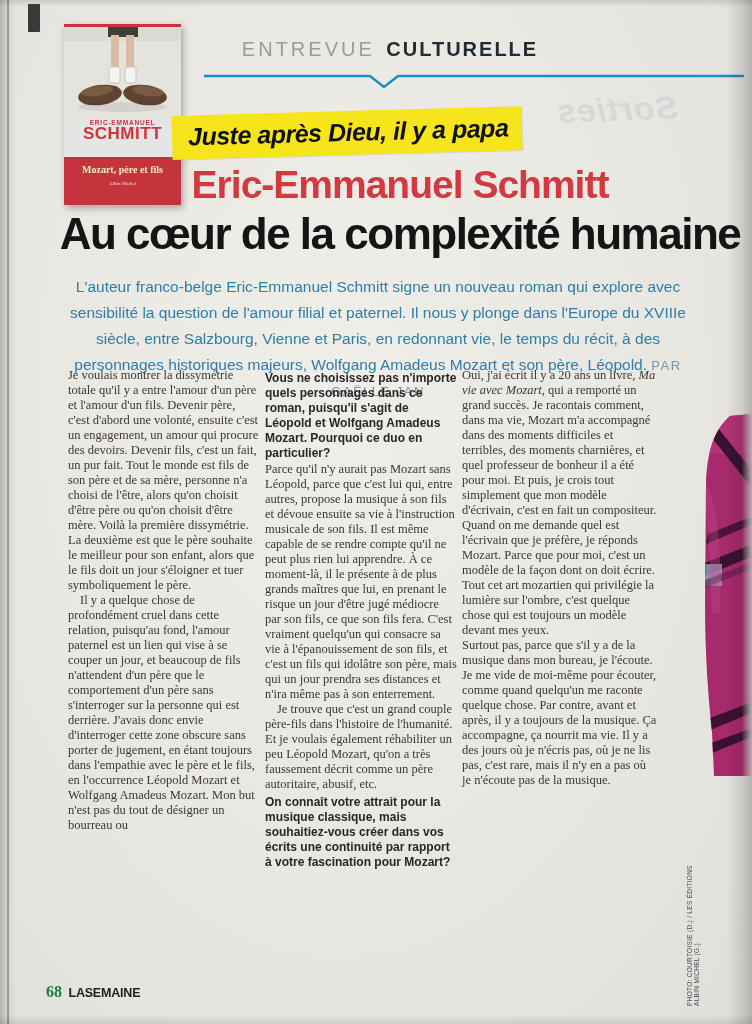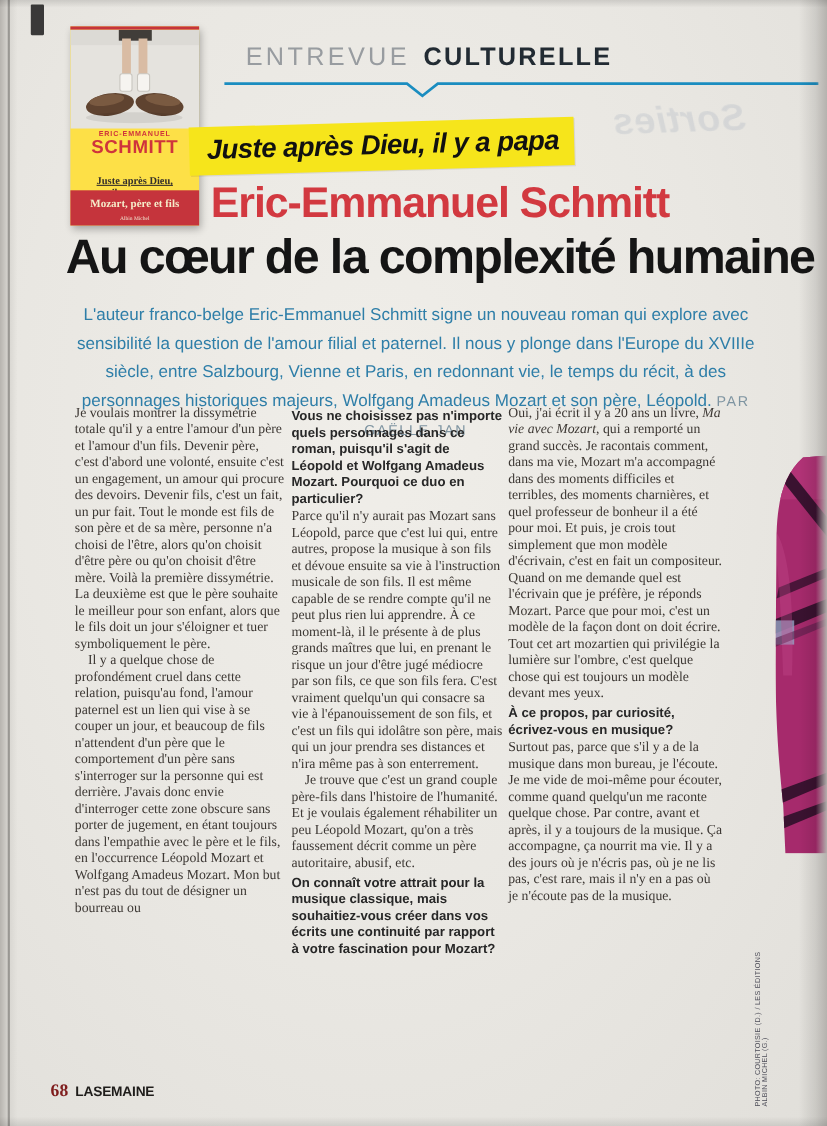--- a/index.html
+++ b/index.html
@@ -17,36 +17,36 @@
   .edge-top{left:0;top:0;width:752px;height:7px;background:linear-gradient(180deg,rgba(0,0,0,.12),rgba(0,0,0,0));}
   .edge-bottom{left:0;bottom:0;width:752px;height:9px;background:linear-gradient(0deg,rgba(0,0,0,.10),rgba(0,0,0,0));}
   .corner-mark{left:28px;top:4px;width:12px;height:28px;background:#1b1b1b;opacity:.85;border-radius:1px;}
 
   
   .ghost{left:556px;top:90px;font:italic 800 34px "Liberation Sans",sans-serif;color:#8d9bb0;
          opacity:.20;transform:scaleX(-1) rotate(2deg);filter:blur(.6px);letter-spacing:1px;}
 
   
   .section-header{left:200px;top:38px;width:380px;text-align:center;white-space:nowrap;
-                  font-size:23px;}
+                  font-size:20px;}
   .section-light{color:#989ca0;letter-spacing:3px;font-weight:400;}
   .section-bold{color:#222b33;letter-spacing:2px;font-weight:800;margin-left:6px;}
   .divider-svg{left:198px;top:68px;}
 
   
-  .cover{left:64px;top:24px;width:117px;height:178px;background:#fde047;
+  .cover{left:64px;top:24px;width:117px;height:178px;background:#e5e5e5;
          box-shadow:2px 3px 7px rgba(0,0,0,.3);border-top:3px solid #c5343c;}
   .cover-photo{width:117px;height:90px;display:block;}
   .cover-author1{text-align:center;font:700 6.5px "Liberation Sans",sans-serif;color:#cf343c;
                  letter-spacing:.8px;margin-top:2px;}
   .cover-author2{text-align:center;font:800 17px "Liberation Sans",sans-serif;color:#cf343c;
                  letter-spacing:.5px;line-height:16px;}
   .cover-title{text-align:center;font:700 9.5px "Liberation Serif",serif;color:#332e2b;line-height:11px;margin-top:18px;text-decoration:underline;}
   .cover-genre{text-align:center;font:400 4.5px "Liberation Sans",sans-serif;color:#777;margin-top:2px;letter-spacing:1px;}
-  .cover-band{position:absolute;left:0;bottom:0;width:117px;height:32px;background:#c5343c;}
+  .cover-band{position:absolute;left:0;bottom:0;width:117px;height:48px;background:#c5343c;}
   .cover-banner{text-align:center;font:700 10px "Liberation Serif",serif;color:#f5ecca;padding-top:7px;}
   .cover-publisher{text-align:center;font:400 5px "Liberation Serif",serif;color:#f0e6d2;margin-top:6px;}
 
   
   .kicker-box{left:172px;top:111px;background:#f6e51b;padding:7px 14px 8px 16px;
               transform:rotate(-1.6deg);box-shadow:1px 1px 0 rgba(0,0,0,.08);}
   .kicker-text{font:italic 800 25px "Liberation Sans",sans-serif;color:#111;white-space:nowrap;letter-spacing:-.5px;}
   .author-title{left:60px;top:163px;width:680px;text-align:center;
                 font:800 39px "Liberation Sans",sans-serif;color:#d23940;letter-spacing:-1px;}
   .main-title{left:28px;top:209px;width:744px;text-align:center;
@@ -68,21 +68,21 @@
              border-bottom-left-radius:3px;}
 
   
   .photo-frag{left:698px;top:414px;}
   .photo-credit{left:687px;top:846px;height:160px;
                 writing-mode:vertical-rl;transform:rotate(180deg);
                 font:400 6.5px "Liberation Sans",sans-serif;color:#4d4d58;letter-spacing:.3px;line-height:1;}
 
   
   .footer{left:46px;top:983px;white-space:nowrap;}
-  .page-num{font:700 16px "Liberation Serif",serif;color:#7f1d1d;}
+  .page-num{font:700 16px "Liberation Serif",serif;color:#15803d;}
   .mag-name{font:800 12.5px "Liberation Sans",sans-serif;color:#1f1d1b;letter-spacing:-.2px;margin-left:2px;}
 </style>
 </head>
 <body>
 
 <div class="abs ghost">Sorties</div>
 
 <div class="abs section-header">
   <span class="section-light">ENTREVUE</span>
   <span class="section-bold">CULTURELLE</span>
@@ -138,21 +138,20 @@
   <p class="a">Parce qu'il n'y aurait pas Mozart sans Léopold, parce que c'est lui qui, entre autres, propose la musique à son fils et dévoue ensuite sa vie à l'instruction musicale de son fils. Il est même capable de se rendre compte qu'il ne peut plus rien lui apprendre. À ce moment-là, il le présente à de plus grands maîtres que lui, en prenant le risque un jour d'être jugé médiocre par son fils, ce que son fils fera. C'est vraiment quelqu'un qui consacre sa vie à l'épanouissement de son fils, et c'est un fils qui idolâtre son père, mais qui un jour prendra ses distances et n'ira même pas à son enterrement.</p>
   <p class="a ind">Je trouve que c'est un grand couple père-fils dans l'histoire de l'humanité. Et je voulais également réhabiliter un peu Léopold Mozart, qu'on a très faussement décrit comme un père autoritaire, abusif, etc.</p>
   <div class="q">On connaît votre attrait pour la musique classique, mais souhaitiez-vous créer dans vos écrits une continuité par rapport à votre fascination pour Mozart?</div>
 </div>
 
 <div class="abs col col3">
   <p class="a">
     <span>Oui, j'ai écrit il y a 20 ans un livre, </span><i>Ma vie avec Mozart</i><span>, qui a remporté un grand succès. Je racontais comment, dans ma vie, Mozart m'a accompagné dans des moments difficiles et terribles, des moments charnières, et quel professeur de bonheur il a été pour moi. Et puis, je crois tout simplement que mon modèle d'écrivain, c'est en fait un compositeur.</span>
   </p>
   <p class="a">Quand on me demande quel est l'écrivain que je préfère, je réponds Mozart. Parce que pour moi, c'est un modèle de la façon dont on doit écrire. Tout cet art mozartien qui privilégie la lumière sur l'ombre, c'est quelque chose qui est toujours un modèle devant mes yeux.</p>
-  <div class="q">À ce propos, par curiosité, écrivez-vous en musique?</div>
   <p class="a">Surtout pas, parce que s'il y a de la musique dans mon bureau, je l'écoute. Je me vide de moi-même pour écouter, comme quand quelqu'un me raconte quelque chose. Par contre, avant et après, il y a toujours de la musique. Ça accompagne, ça nourrit ma vie. Il y a des jours où je n'écris pas, où je ne lis pas, c'est rare, mais il n'y en a pas où je n'écoute pas de la musique.</p>
 </div>
 
 <svg class="abs photo-frag" width="54" height="362" viewBox="0 0 54 362">
   <defs>
     <clipPath id="fragclip">
       <path d="M54,0 L32,2 C16,16 9,38 8,70 L7,190 C7,240 10,280 14,318 L16,362 L54,362 Z"></path>
     </clipPath>
   </defs>
   <g clip-path="url(#fragclip)">

